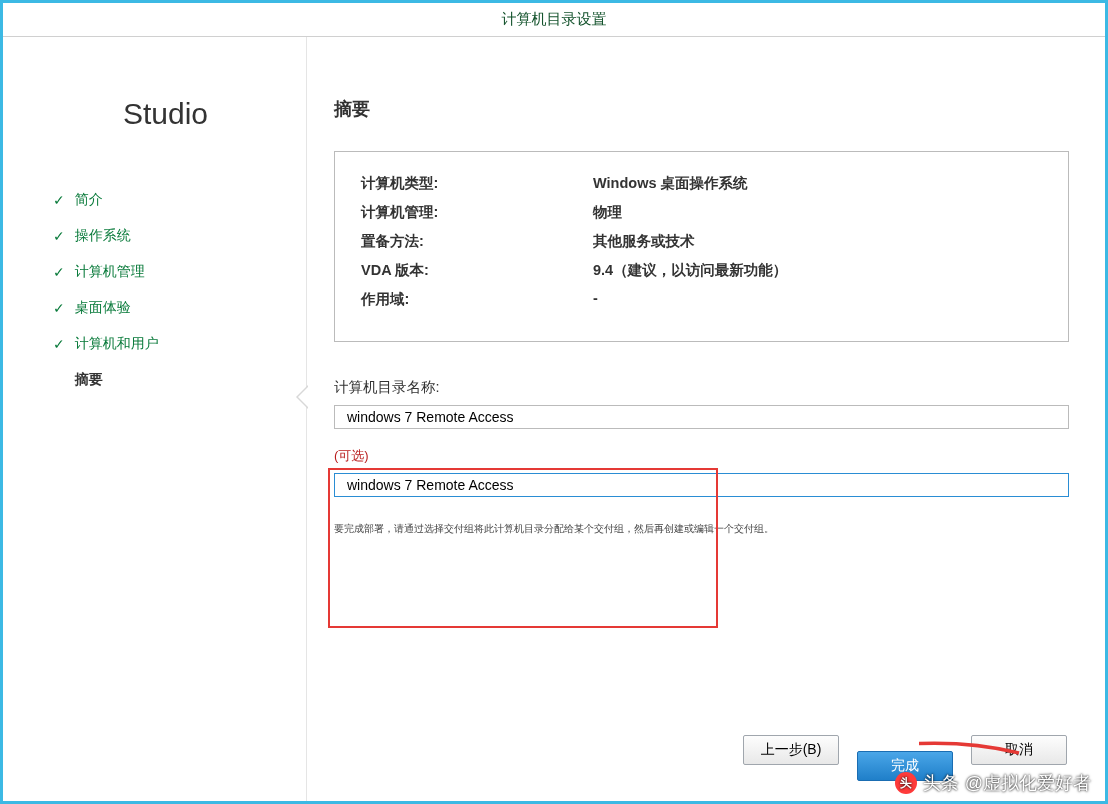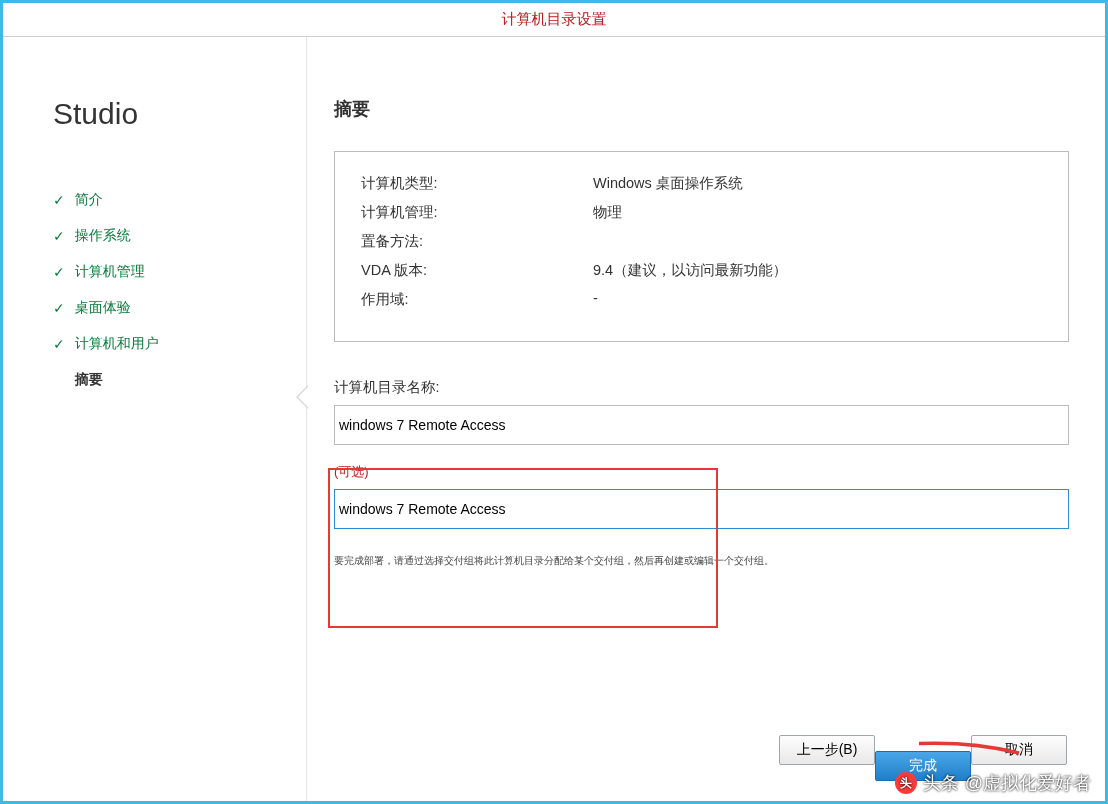--- a/index.html
+++ b/index.html
@@ -19,32 +19,33 @@
     border: 3px solid #3cb9e4;
     background: #fff;
   }
   .titlebar {
     height: 34px;
     background: #fff;
     border-bottom: 1px solid #d0d0d0;
     display: flex;
     align-items: center;
     justify-content: center;
-    color: #b91c1c;
+    color: #14532d;
     font-size: 15px;
     font-weight: 500;
   }
   .content {
     display: flex;
     height: calc(100% - 34px);
     position: relative;
   }
   .sidebar {
     width: 295px;
     padding: 30px 20px 0 50px;
+    text-align: center;
   }
   .studio-title {
     font-size: 30px;
     font-weight: 300;
     color: #333;
     margin-top: 30px;
     margin-bottom: 60px;
   }
   .step-list { list-style: none; }
   .step-list li {
@@ -94,43 +95,44 @@
     font-size: 18px;
     font-weight: 700;
     color: #333;
     margin-top: 30px;
     margin-bottom: 30px;
   }
   .summary-box {
     border: 1px solid #bbb;
     padding: 22px 26px;
     margin-bottom: 36px;
+    font-weight: bold;
   }
   .summary-row {
     display: flex;
     font-size: 14.5px;
     color: #333;
     margin-bottom: 10px;
   }
   .summary-row .k { width: 232px; }
   .summary-row .v { flex: 1; }
   .form-label {
     font-size: 14.5px;
     color: #333;
     margin-bottom: 8px;
     display: flex;
     align-items: center;
     gap: 6px;
   }
   .form-label .optional { color: #b91c1c; font-size: 13px;}
   .text-input {
     width: 100%;
-    height: 40px;
+    height: 24px;
     border: 1px solid #bbb;
-    padding: 4px 4px;
+    padding: 4px 12px;
     font-size: 14px;
     font-family: inherit;
     margin-bottom: 18px;
   }
   .text-input.focused {
     border: 1.5px solid #2a8dd4;
     outline: none;
   }
   .red-highlight {
     position: absolute;
@@ -142,20 +144,21 @@
     font-size: 10px;
     color: #444;
     line-height: 1.9;
     margin-top: 4px;
   }
   .button-row {
     position: absolute;
     right: 38px;
     bottom: 20px;
     display: flex;
+    gap: 18px;
     padding-left: 20px;
   }
   .btn {
     min-width: 96px;
     height: 30px;
     border: 1px solid #a0a6ad;
     background: linear-gradient(#fdfdfd, #e8e8e8);
     font-size: 14px;
     cursor: pointer;
     border-radius: 2px;
@@ -240,20 +243,21 @@
         <div class="summary-row">
             <span class="k">计算机类型:</span>
             <span class="v">Windows 桌面操作系统</span>
           </div>
         <div class="summary-row">
             <span class="k">计算机管理:</span>
             <span class="v">物理</span>
           </div>
         <div class="summary-row">
             <span class="k">置备方法:</span>
+            <span class="v">其他服务或技术</span>
           </div>
         <div class="summary-row">
             <span class="k">VDA 版本:</span>
             <span class="v">9.4（建议，以访问最新功能）</span>
           </div>
         <div class="summary-row">
             <span class="k">作用域:</span>
             <span class="v">-</span>
           </div>
       </div>

